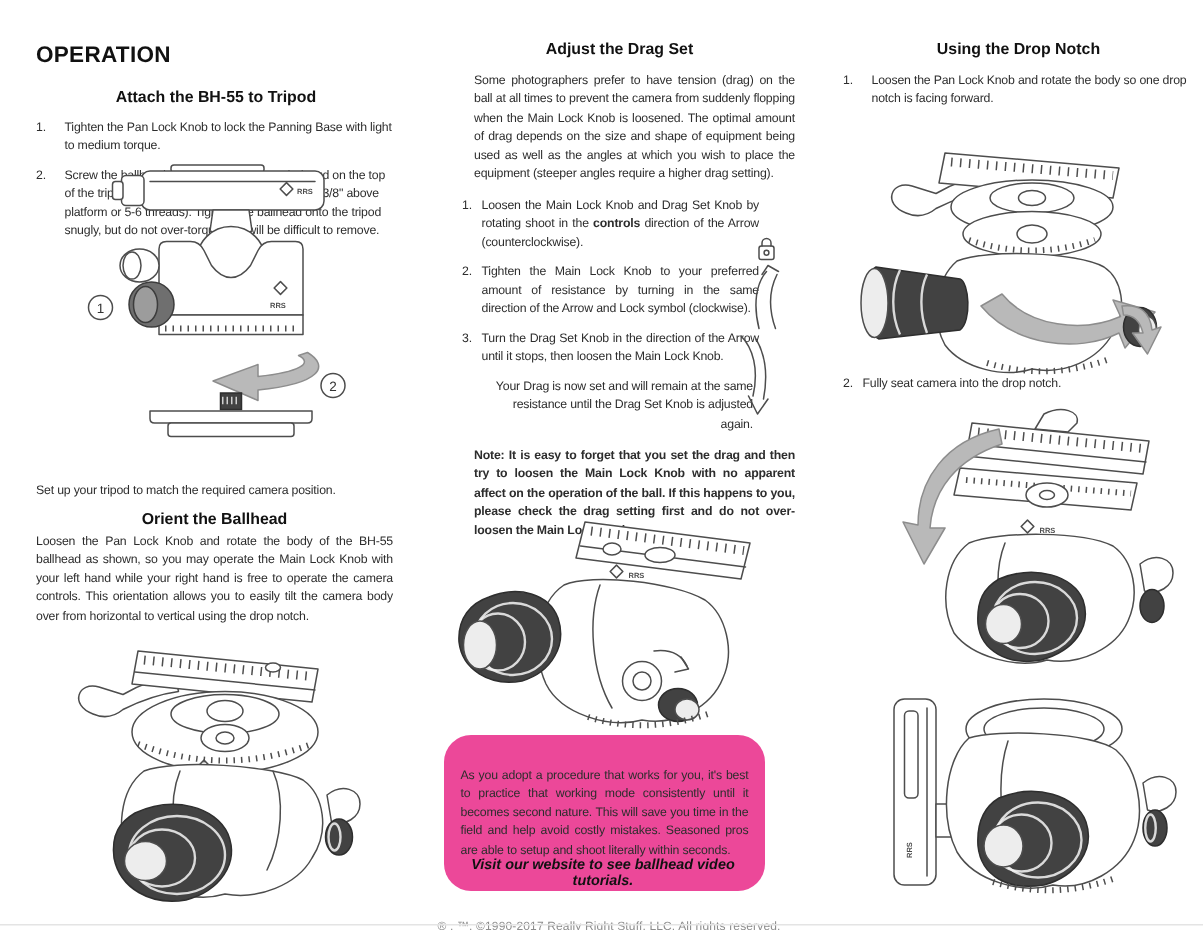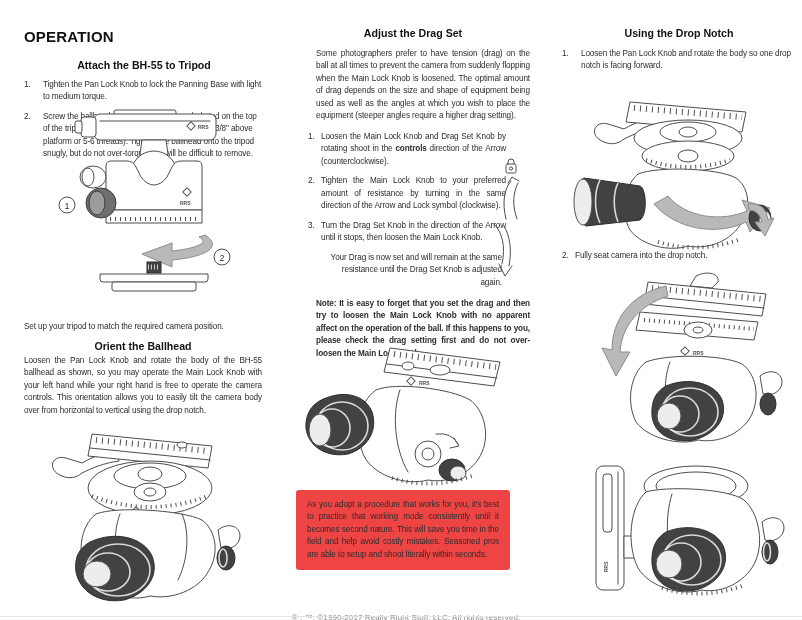--- a/index.html
+++ b/index.html
@@ -11,21 +11,21 @@
   #colR{left:562px;width:234px;}
   .h1{font-size:15px;font-weight:700;color:#111;margin:0;letter-spacing:.2px;}
   .h2{font-size:10.6px;font-weight:700;color:#111;margin:0;text-align:center;}
   .body-txt{font-size:8.2px;line-height:1.52;letter-spacing:-0.12px;color:#2d2d2d;}
   .just{text-align:justify;}
   .step-row{display:flex;margin-bottom:7px;}
   .step-num{flex:0 0 19px;}
   .step-num.tight{flex:0 0 13px;}
   .step-body{flex:1;}
   .abs{position:absolute;}
-  .tip-box{background:#ef4444;border-radius:3px;padding:9px 11px;}
+  .tip-box{background:#ec4899;border-radius:18px;padding:21px 11px;}
   .cta{font-size:9.6px;font-weight:700;font-style:italic;color:#111;text-align:center;}
   .footer{font-size:8px;color:#8c8c8c;text-align:center;letter-spacing:.1px;}
   .divider{position:absolute;left:0;top:616px;width:802px;height:1px;background:#e4e4e4;}
   svg{display:block;}
   .ln{fill:none;stroke:#4d4d4d;stroke-width:1;stroke-linejoin:round;stroke-linecap:round;}
   .wfill{fill:#ffffff;stroke:#4d4d4d;stroke-width:1;stroke-linejoin:round;}
   .dark{fill:#424242;stroke:#2e2e2e;stroke-width:1;}
   .ring{fill:none;stroke:#f5f5f5;stroke-width:1.6;opacity:.85;}
   .face{fill:#ededed;stroke:#4d4d4d;stroke-width:1;}
   .garrow{fill:#b9b9b9;stroke:#8d8d8d;stroke-width:1;stroke-linejoin:round;}
@@ -215,20 +215,21 @@
       <path class="ln" d="M154 98 L159 106 L150 108"></path>
       <ellipse class="dark" cx="152" cy="130" rx="13" ry="11"></ellipse>
       <ellipse class="face" cx="158" cy="133" rx="8" ry="7"></ellipse>
       <path class="tick-sm" d="M92 138 Q130 150 172 136"></path>
     </svg>
 
     <div class="tip-box abs" style="left:2px;top:490px;width:192px;">
       <div class="body-txt just" style="letter-spacing:-0.1px;">As you adopt a procedure that works for you, it's best to practice that working mode consistently until it becomes second nature. This will save you time in the field and help avoid costly mistakes. Seasoned pros are able to setup and shoot literally within seconds.</div>
     </div>
 
+    <div class="cta abs" style="left:0;top:571px;width:216px;">Visit our website to see ballhead video tutorials.</div>
 
     <div class="footer abs" style="left:-12px;top:613px;width:248px;">® , ™, ©1990-2017 Really Right Stuff, LLC. All rights reserved.</div>
   </div>
 
   <div class="col" id="colR">
     <div class="h2" style="margin-top:27px;">Using the Drop Notch</div>
 
     <div class="body-txt" style="margin-top:9px;">
       <div class="step-row">
         <span class="step-num">1.</span>

